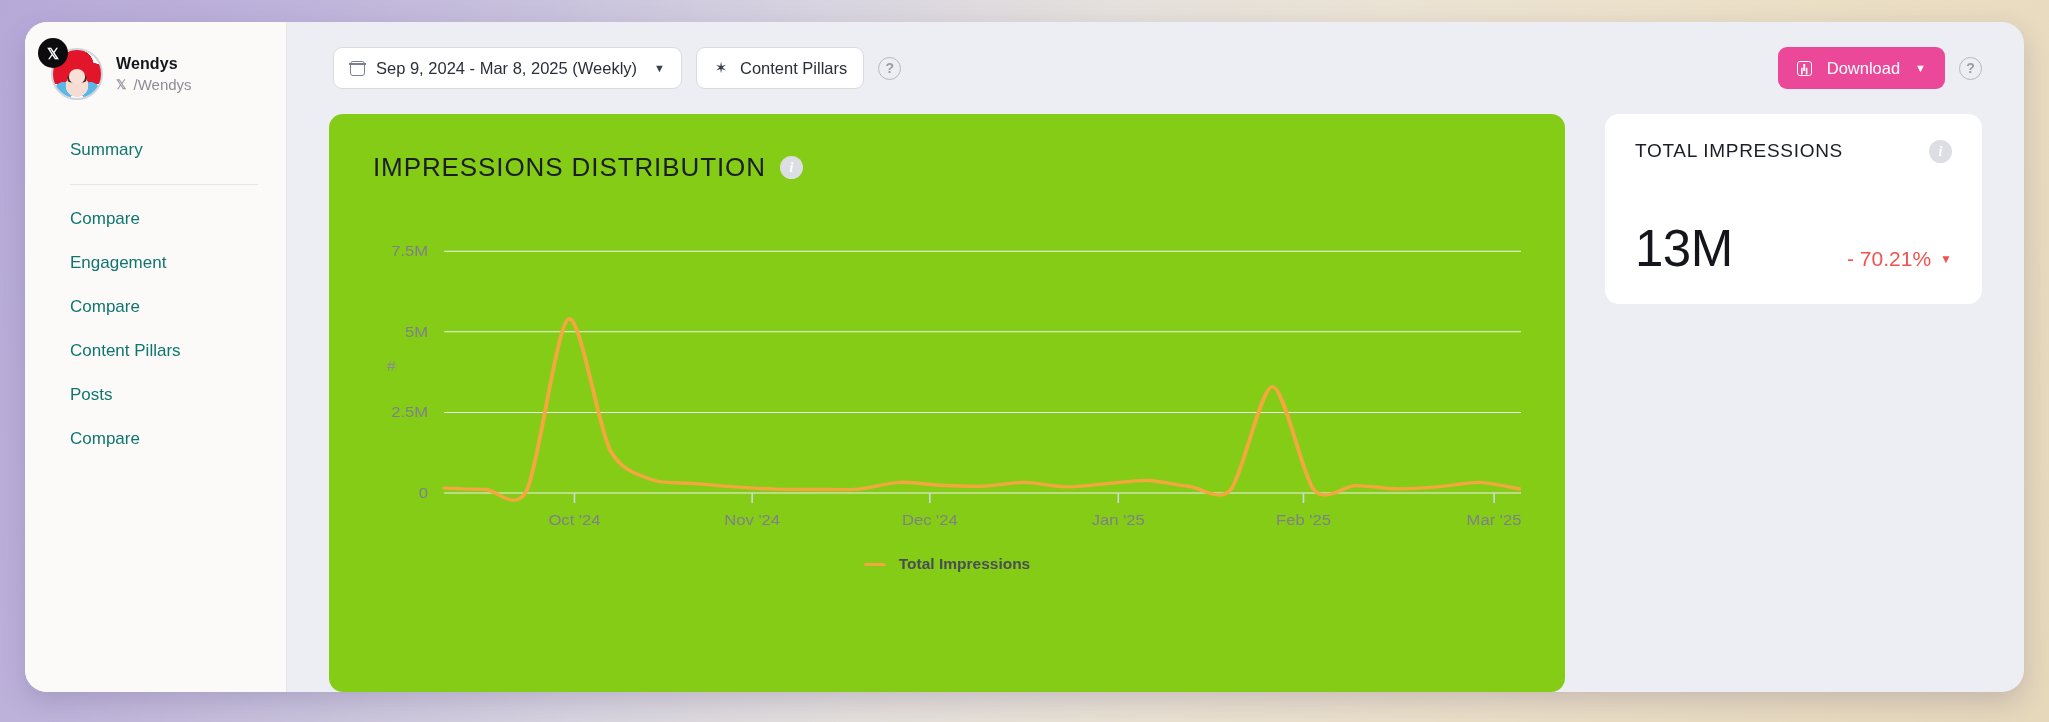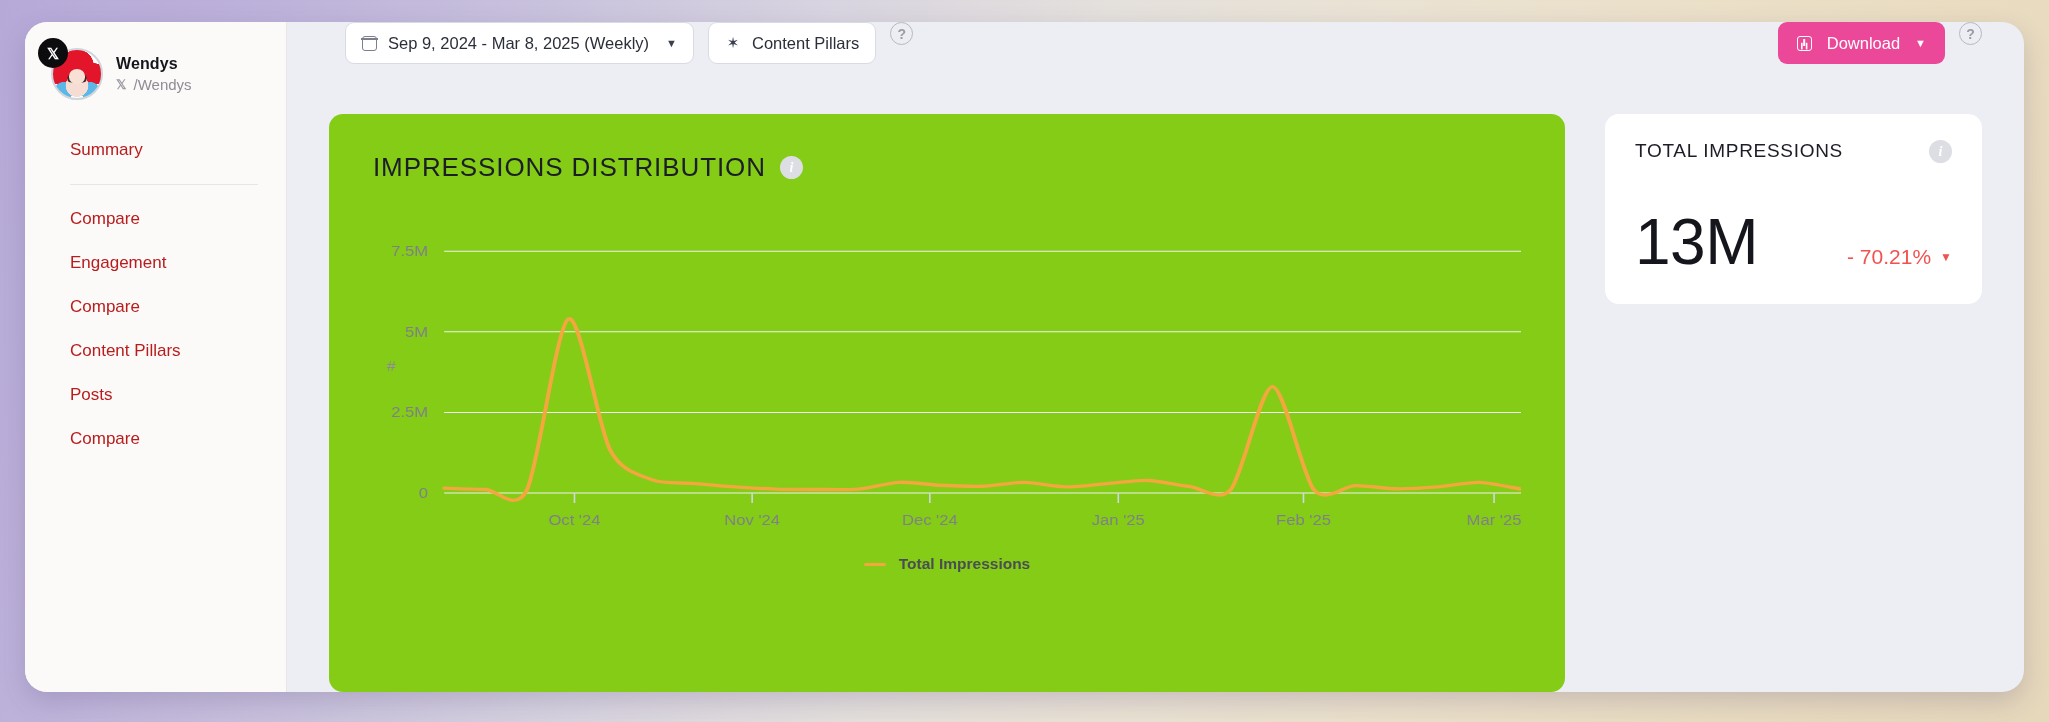--- a/index.html
+++ b/index.html
@@ -125,21 +125,21 @@
     gap: 7px;
   }
   .handle-x { font-size: 13px; color: #9a9aa1; font-weight: 600; }
 
   .nav { margin-top: 28px; }
 
   .nav-item {
     position: relative;
     display: block;
     font-size: 17px;
-    color: #b91c1c;
+    color: #0f766e;
     padding: 12px 0 12px 45px;
     cursor: pointer;
   }
   .nav-item.active { color: #f0a33a; }
   .nav-item.active::before {
     content: "";
     position: absolute;
     left: 0; top: 8px;
     width: 4px; height: 28px;
     background: #f0a33a;
@@ -159,22 +159,22 @@
     flex-direction: column;
     min-width: 0;
     padding: 0;
   }
 
   
   #toolbar {
     height: 92px;
     flex: 0 0 92px;
     display: flex;
-    align-items: flex-start;
-    padding: 0 42px 0 58px;
+    align-items: center;
+    padding: 0 42px 0 46px;
     gap: 14px;
   }
 
   .pill {
     background: #ffffff;
     border: 1px solid #d9dbe3;
     border-radius: 9px;
     height: 42px;
     display: flex;
     align-items: center;
@@ -376,21 +376,21 @@
     letter-spacing: .7px;
     color: #1b1d27;
   }
   .kpi-body {
     margin-top: auto;
     display: flex;
     align-items: baseline;
     justify-content: space-between;
   }
   #kpi-value {
-    font-size: 64px;
+    font-size: 51px;
     font-weight: 400;
     color: #14161c;
     letter-spacing: -.5px;
     line-height: 1;
     margin-top: 40px;
   }
   #kpi-delta {
     font-size: 21px;
     color: #ef5350;
     display: flex;

